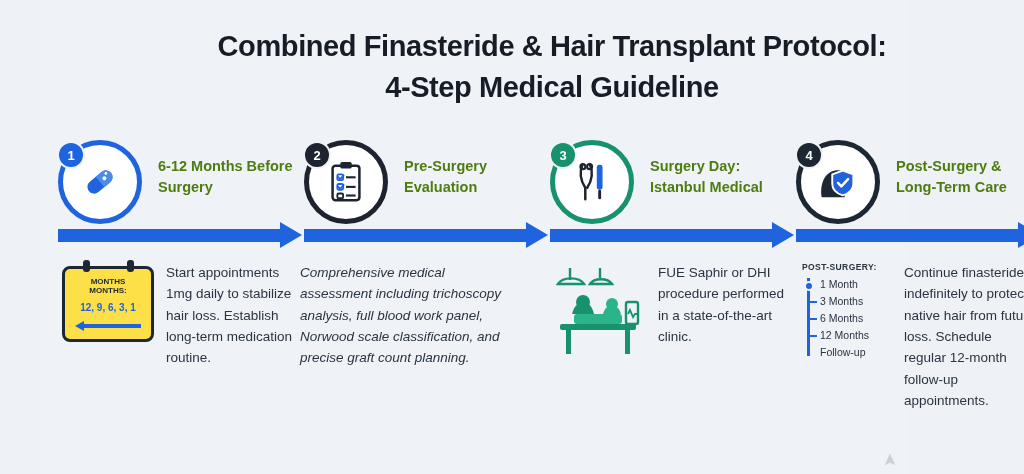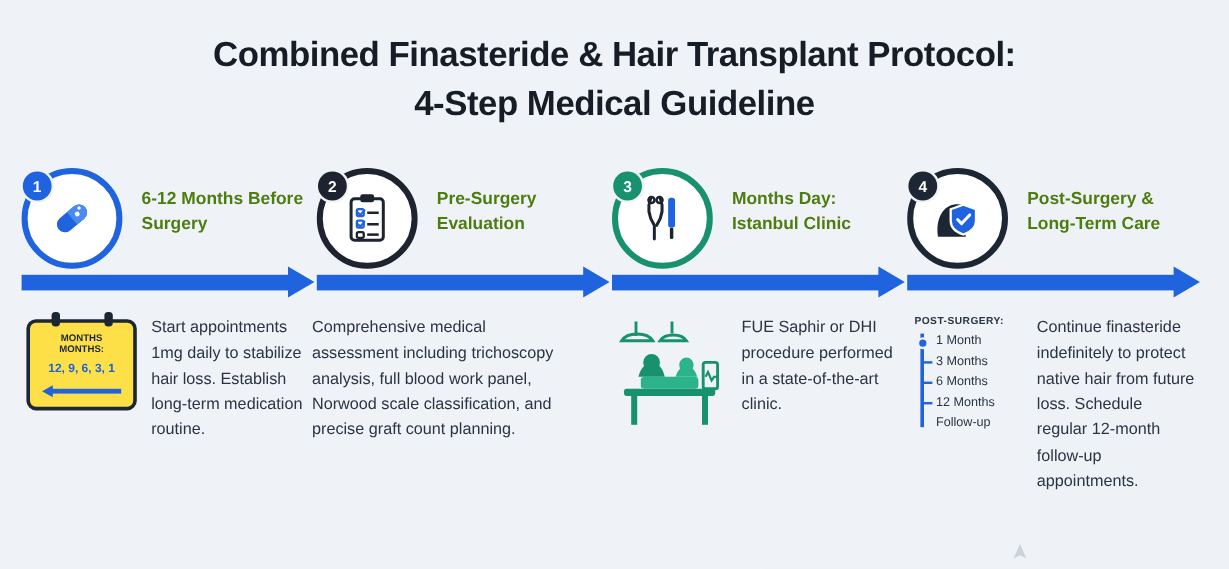--- a/index.html
+++ b/index.html
@@ -13,20 +13,21 @@
     overflow: hidden;
     font-family: "Liberation Sans", sans-serif;
     color: #1b2430;
     position: relative;
   }
   .page {
     position: relative;
     width: 868px;
     height: 474px;
     background: #eff2f6;
+    margin-left: 40px;
   }
 
   
   .title-block {
     position: absolute;
     top: 26px;
     left: 0;
     width: 1024px;
     text-align: center;
   }
@@ -170,21 +171,21 @@
   }
   .detail-text {
     font-size: 13.5px;
     line-height: 1.58;
     color: #2a3442;
     width: 132px;
   }
   .detail-text.with-art { margin-left: 112px; }
 
   
-  .d-1 .detail-text { margin-left: 0; width: 220px; }
+  .d-1 .detail-text { margin-left: 0; width: 220px; font-style: italic; }
 
   
   .calendar {
     position: absolute;
     left: 4px;
     top: 4px;
     width: 92px;
     height: 76px;
     background: #fde047;
     border: 3px solid #1d2733;
@@ -388,21 +389,21 @@
           <svg width="46" height="46" viewBox="0 0 48 48">
             <path d="M14 6 C10 16 13 24 17 30 L17 42" stroke="#1d2430" stroke-width="2.6" fill="none" stroke-linecap="round"></path>
             <path d="M22 6 C26 16 23 24 19 30" stroke="#1d2430" stroke-width="2.6" fill="none" stroke-linecap="round"></path>
             <circle cx="14.5" cy="8" r="2.6" fill="none" stroke="#1d2430" stroke-width="2.2"></circle>
             <circle cx="21.5" cy="8" r="2.6" fill="none" stroke="#1d2430" stroke-width="2.2"></circle>
             <rect x="29" y="6" width="6" height="26" rx="2.5" fill="#1f63de"></rect>
             <rect x="30.5" y="32" width="3" height="10" rx="1.4" fill="#1d2430"></rect>
           </svg>
           <div class="badge b-green">3</div>
         </div>
-        <div class="head-text">Months Day: Istanbul Clinic</div>
+        <div class="head-text">Surgery Day: Istanbul Medical</div>
       </div>
     </div>
 
     <div class="step step-3">
       <div class="head-row">
         <div class="circle c-navy">
           <svg width="48" height="46" viewBox="0 0 50 48">
             <path d="M8 40 C6 28 10 14 22 12 C32 10 38 18 38 26 C38 32 34 34 32 36 L32 40 Z" fill="#1d2733"></path>
             <path d="M30 12 L41 16 L41 26 C41 32 36 36 30 38 C24 36 19 32 19 26 L19 16 Z" fill="#1f63de" stroke="#ffffff" stroke-width="2"></path>
             <path d="M25 25 l3.5 3.5 l7 -7.5" fill="none" stroke="#ffffff" stroke-width="2.6" stroke-linecap="round" stroke-linejoin="round"></path>

